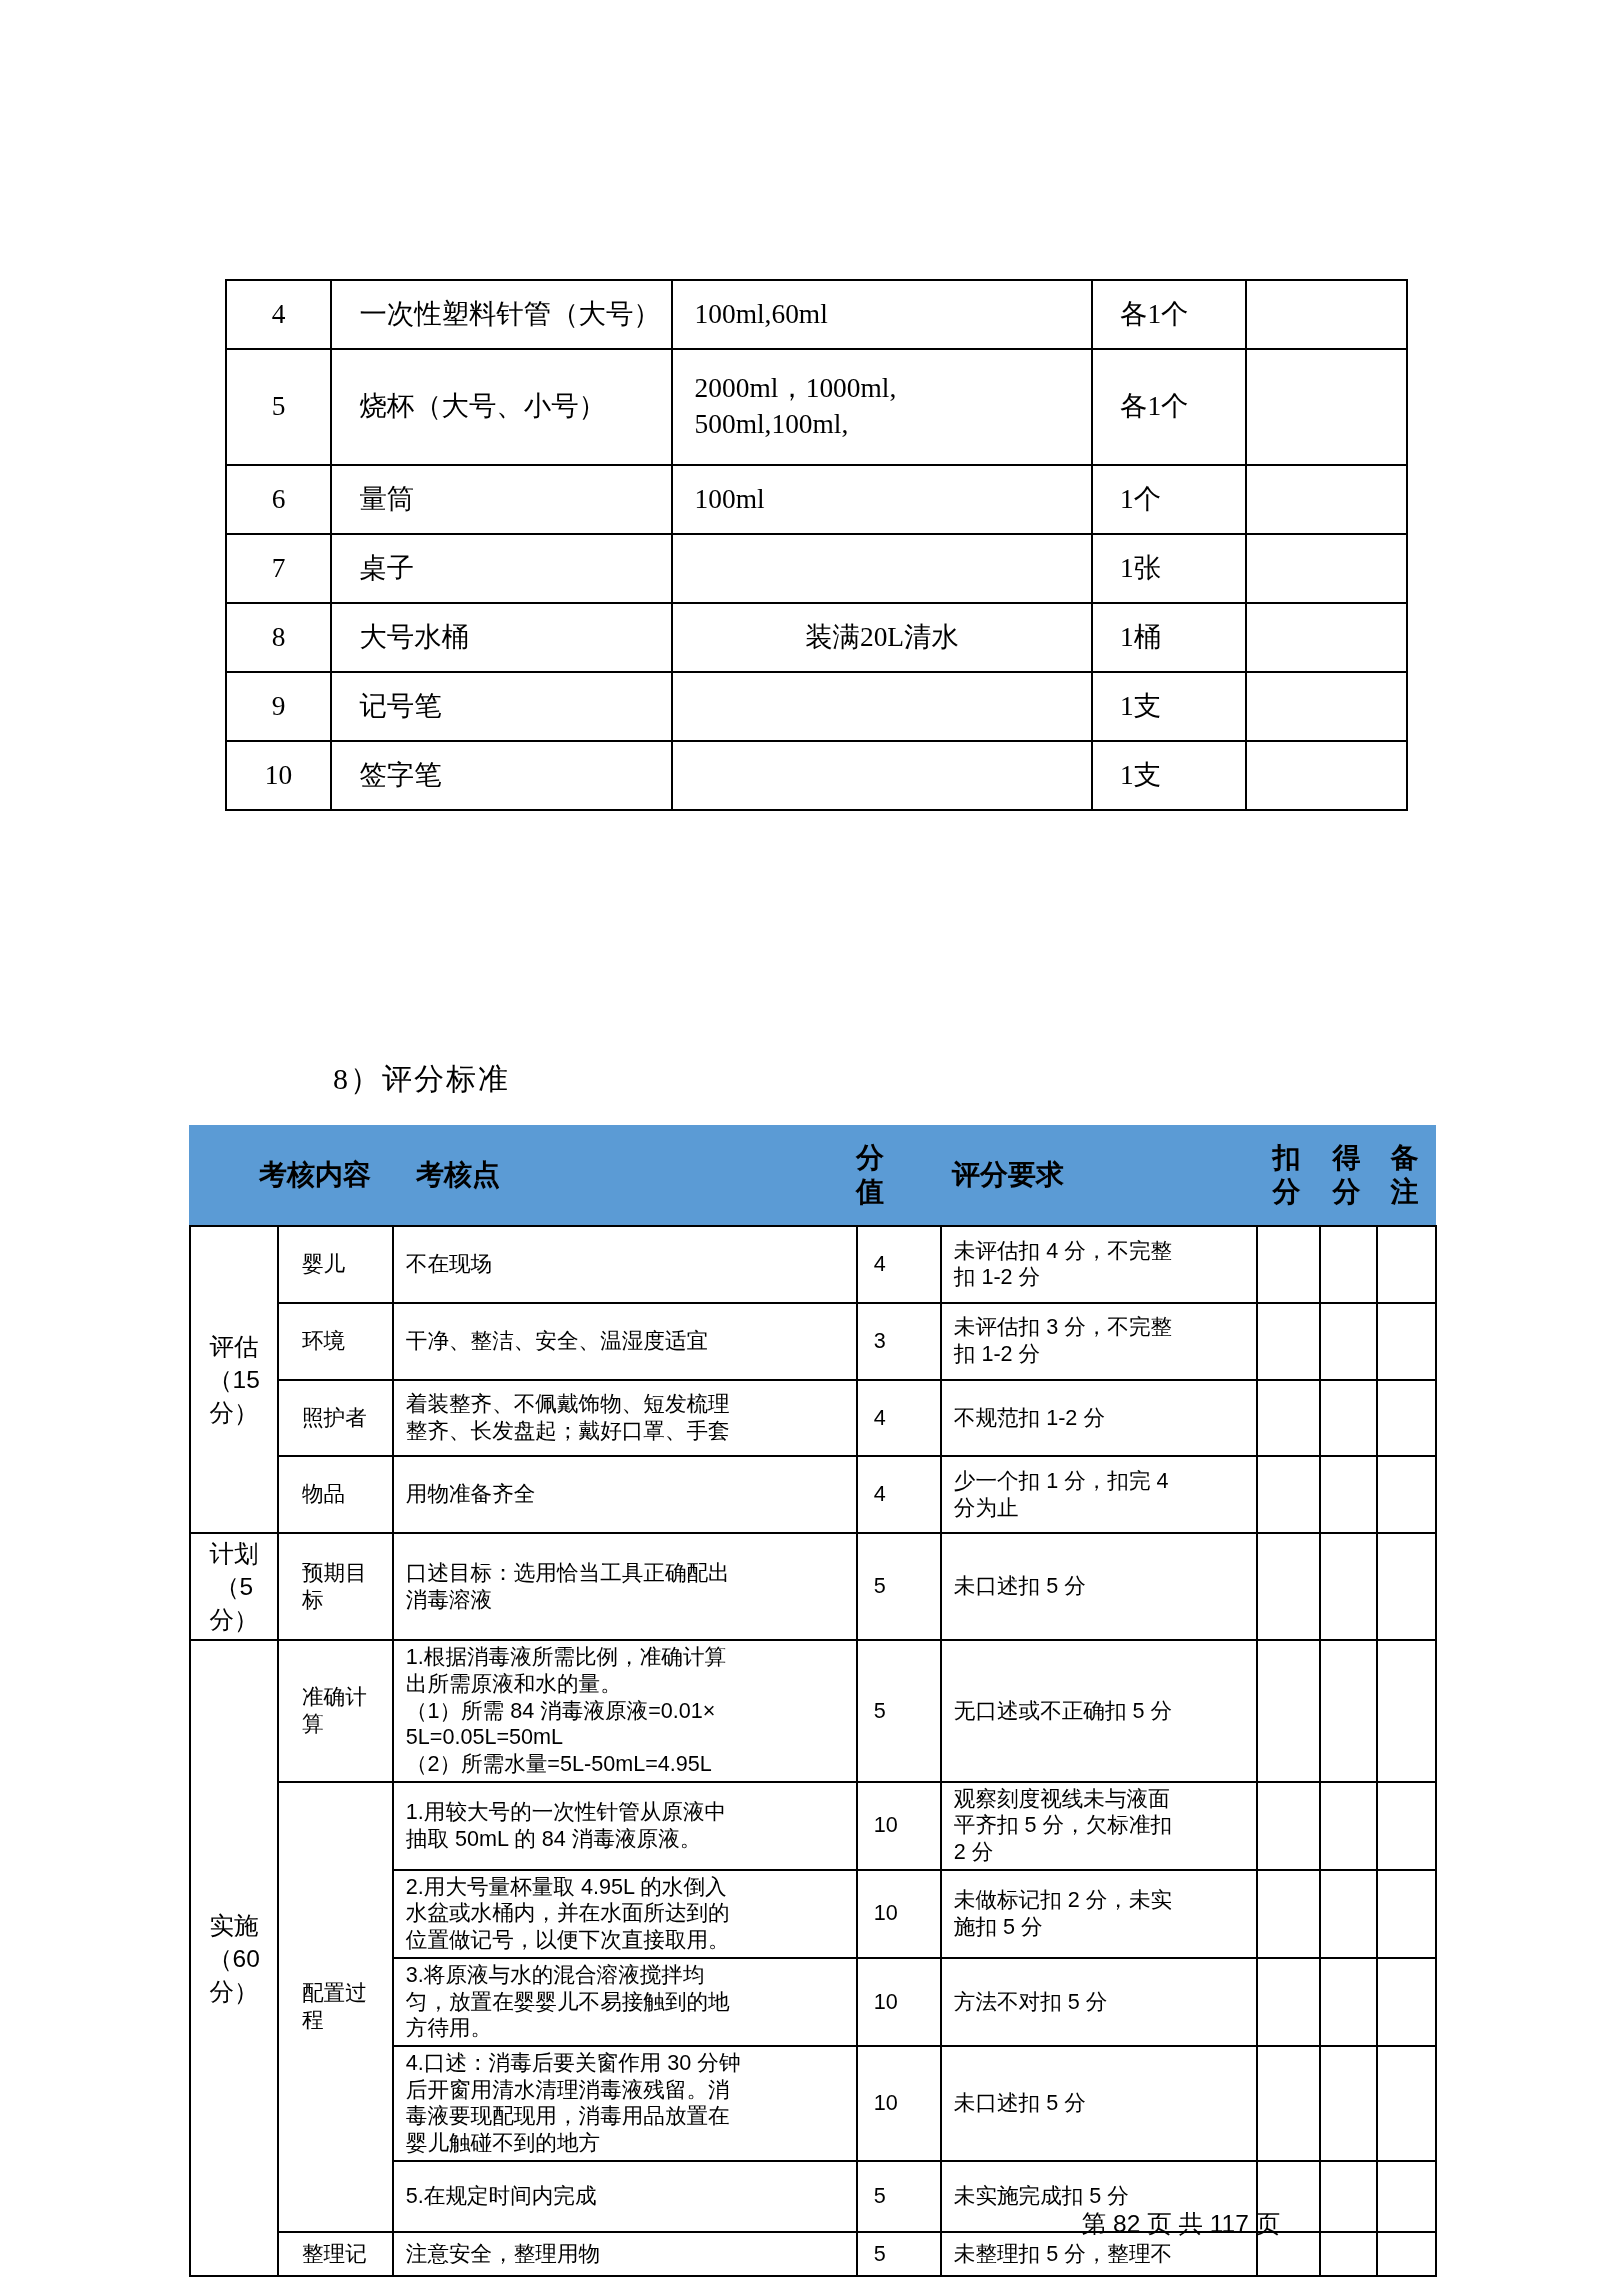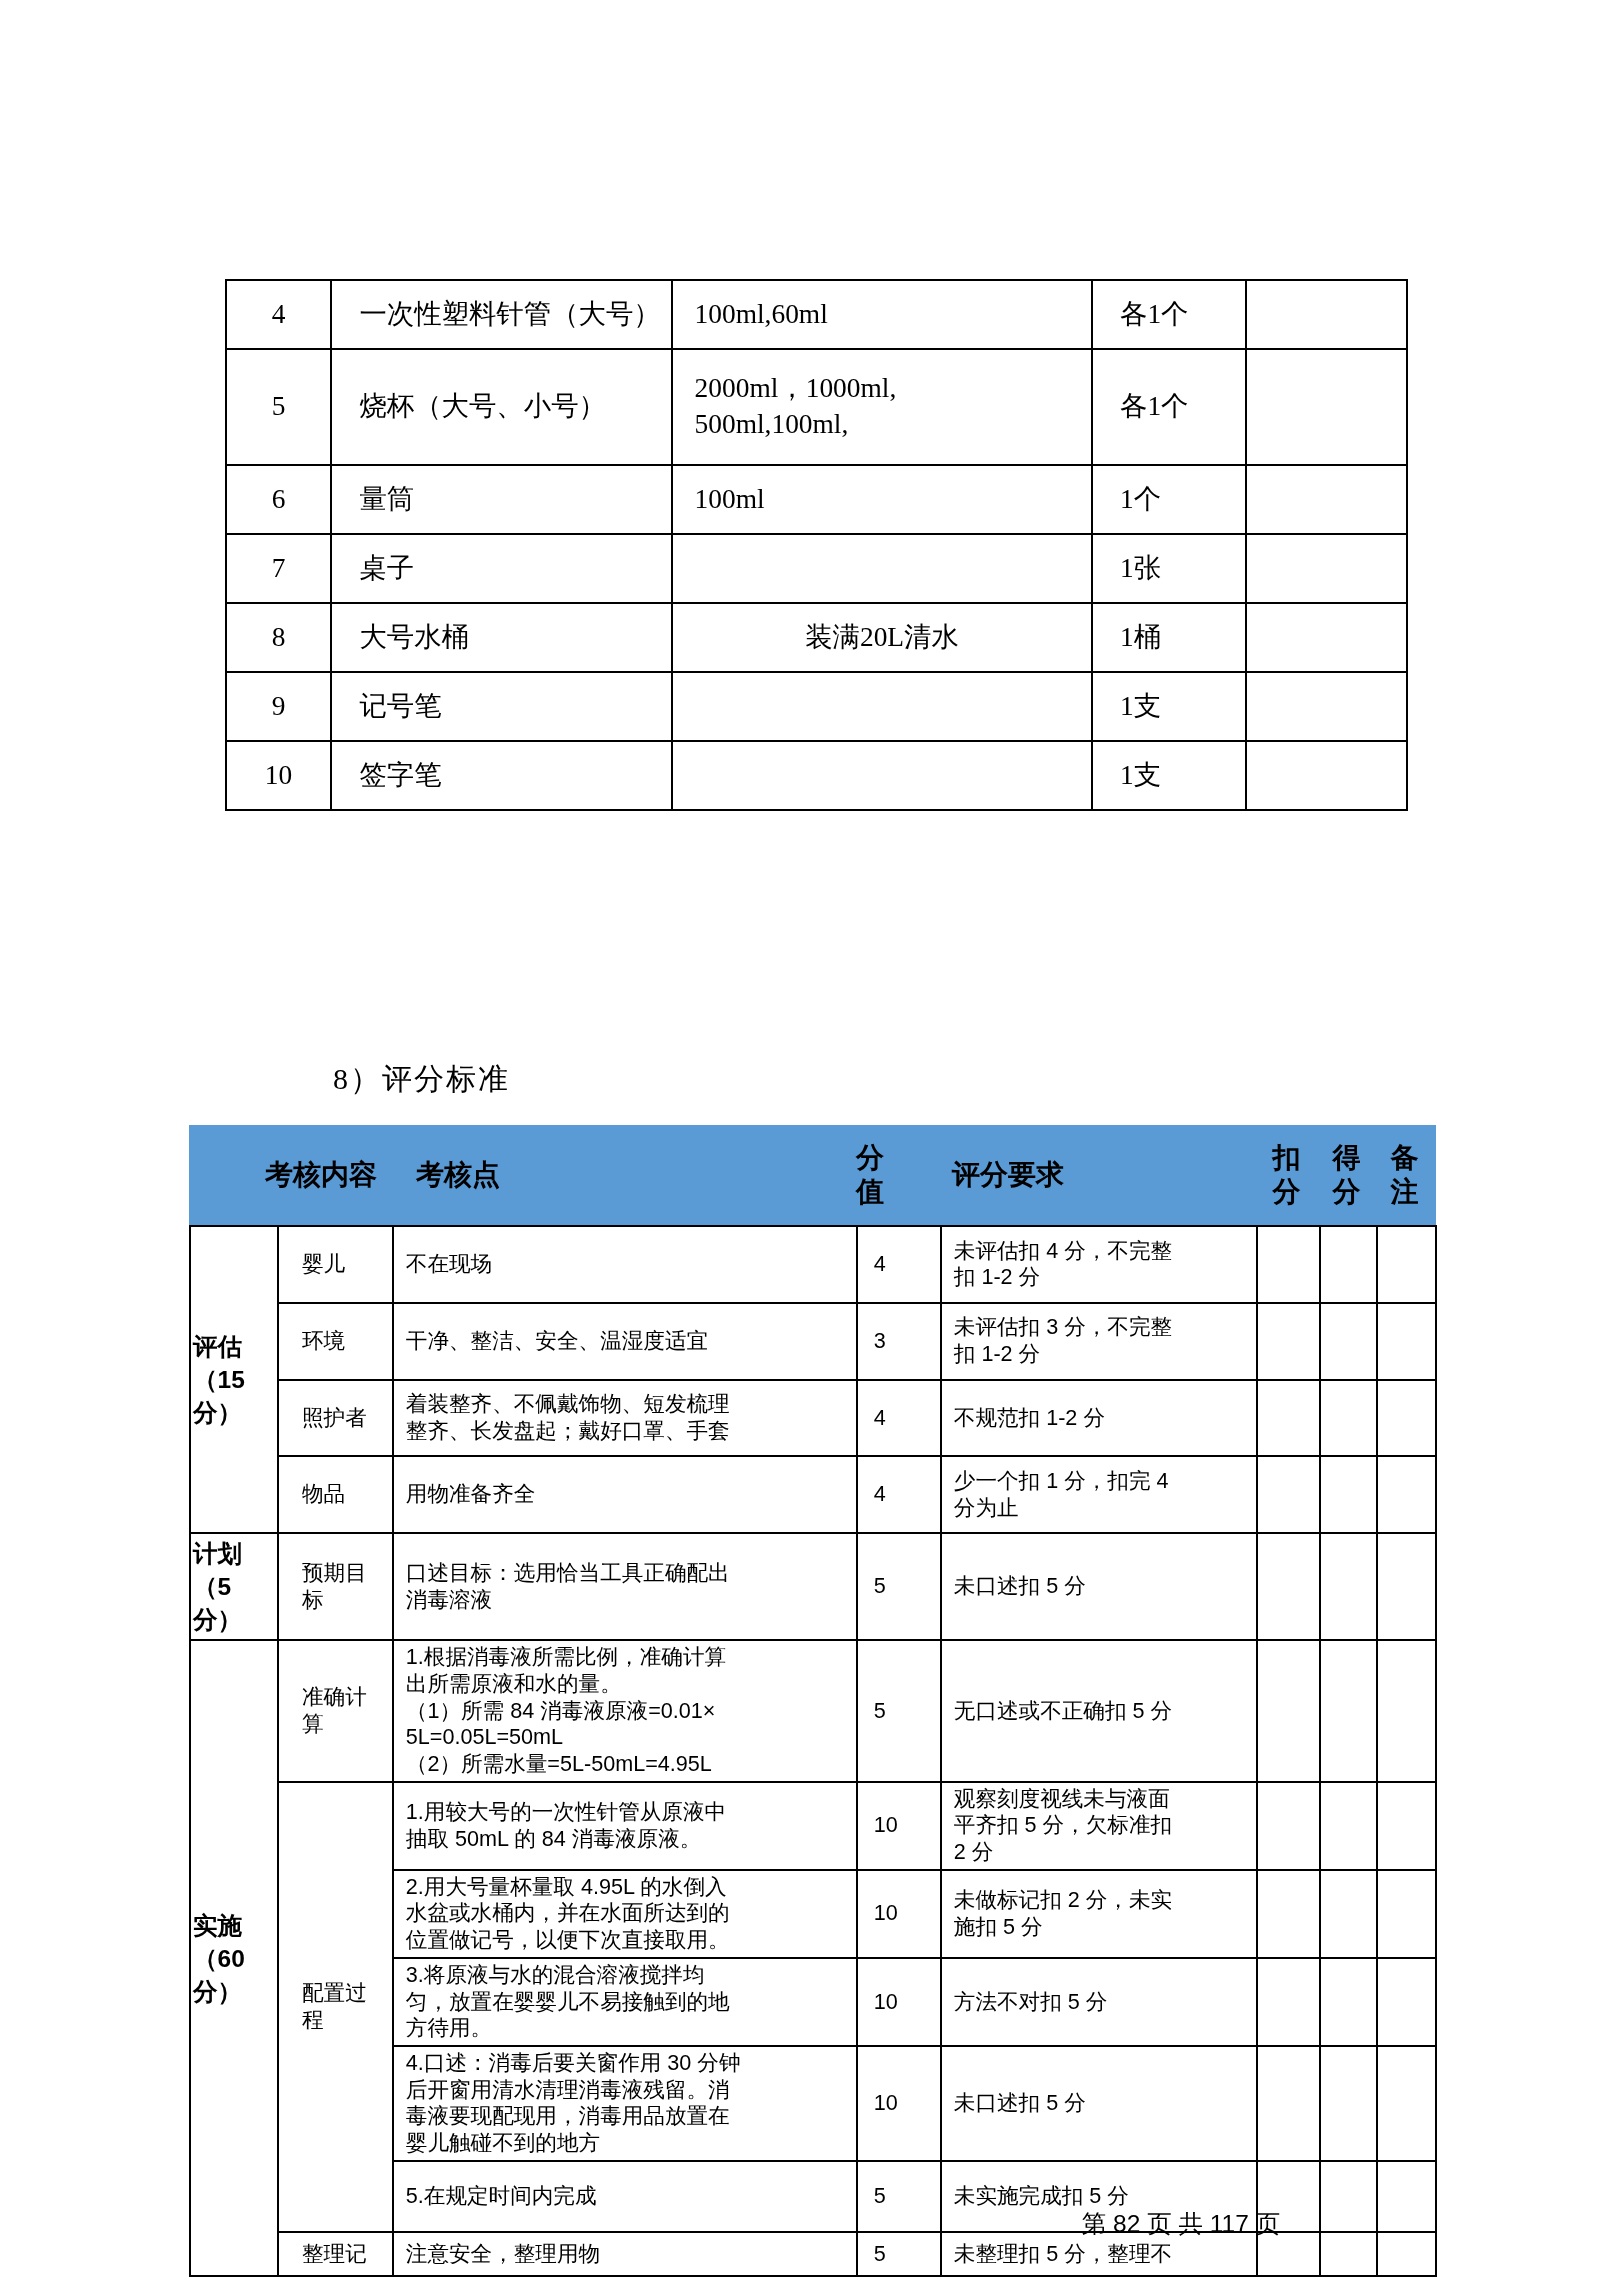--- a/index.html
+++ b/index.html
@@ -32,41 +32,41 @@
   .t2h{
     position:absolute;top:1125px;left:189px;width:1247px;height:100px;
     background:#5B9BD5;
     font-family:"Liberation Sans","DejaVu Sans",serif;
     font-weight:bold;font-size:28px;
   }
   .t2h span{
     position:absolute;top:50%;transform:translateY(-50%);
     line-height:1.2;white-space:pre-line;
   }
-  .h-content{left:76px;}
+  .h-content{left:70px;}
   .h-point{left:227px;}
   .h-score{left:667px;width:59px;}
   .h-req{left:763px;}
   .h-deduct{left:1074px;width:47px;text-align:center;}
   .h-gain{left:1134px;width:47px;text-align:center;}
   .h-remark{left:1192px;width:47px;text-align:center;}
   
   .t2{
     position:absolute;top:1225px;left:189px;width:1247px;
     border-collapse:collapse;table-layout:fixed;
     font-family:"Liberation Sans","DejaVu Sans",serif;
     font-size:21.6px;
   }
   .t2 td{
     border:2px solid #000;padding:2.9px 11.8px;
     vertical-align:middle;line-height:1.24;
   }
   .pre{white-space:pre-line;}
   .t2 .g{
-    font-weight:bold;padding:2.9px 2px;
+    font-weight:normal;text-align:center;padding:2.9px 2px;
     font-size:24.5px;line-height:1.35;
   }
   .t2 .pt{padding-left:23px;}
   .t2 .ct{padding-left:11.8px;}
   .t2 .sc{padding-left:15.7px;}
   .t2 .rq{padding-left:11.8px;}
   .t2 tr.rh70 td{height:69px;}
   .t2 tr.rh84 td{height:82px;}
   .t2 tr.rh64 td{height:63px;}
   .t2 tr.rh44 td{height:37px;}

